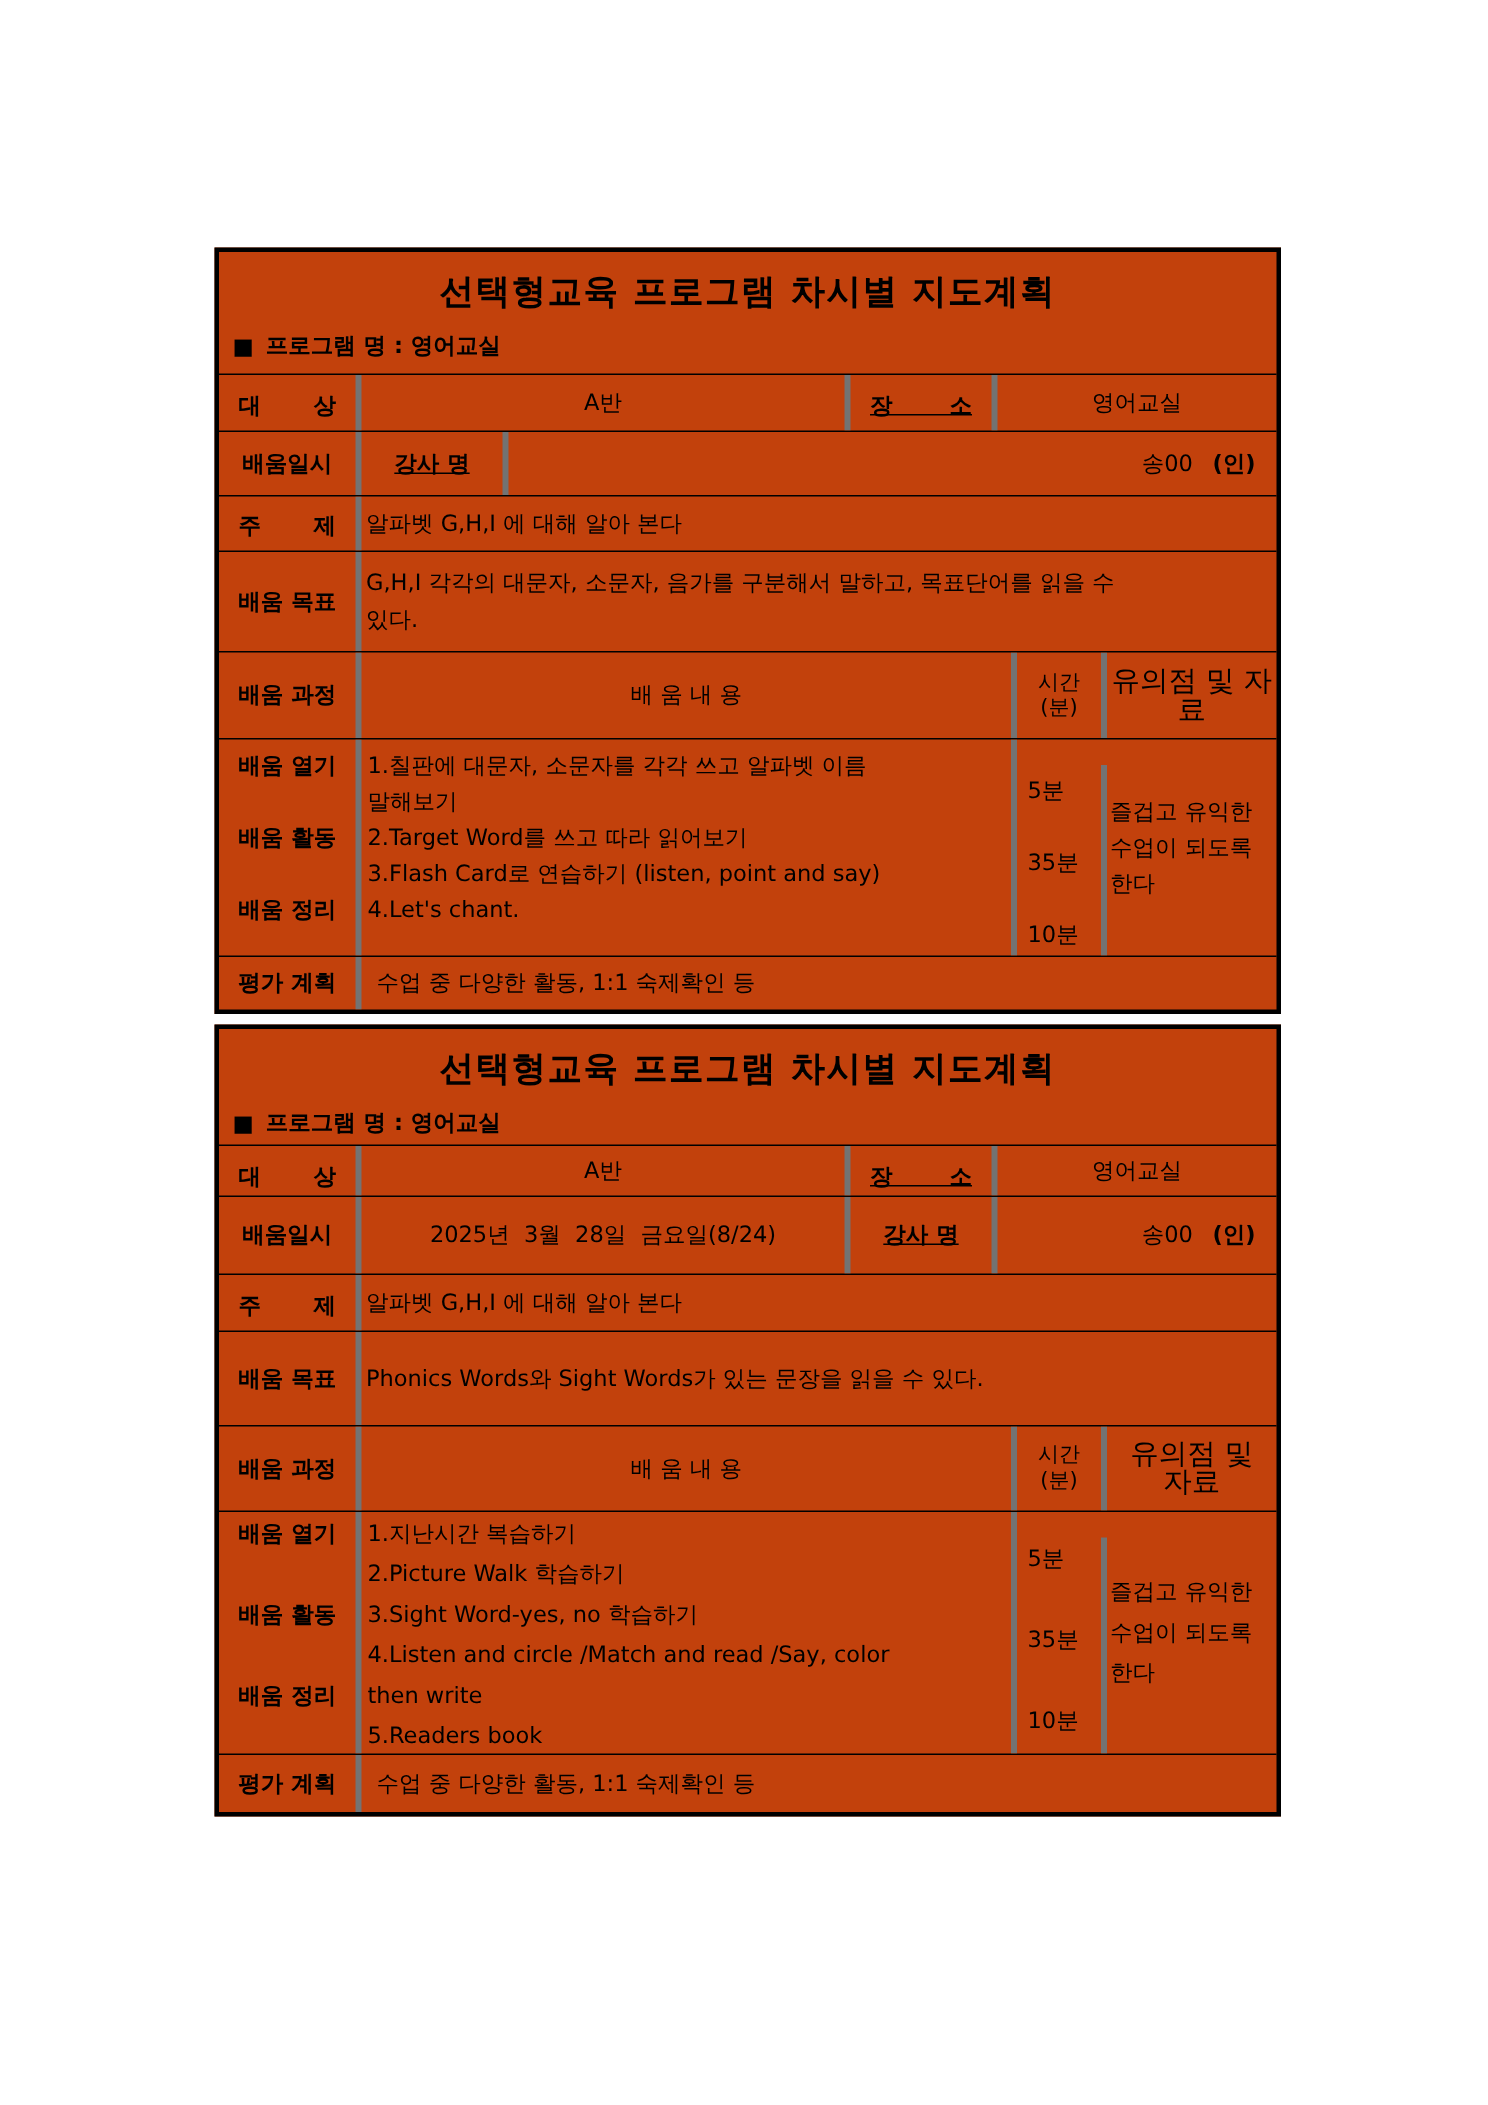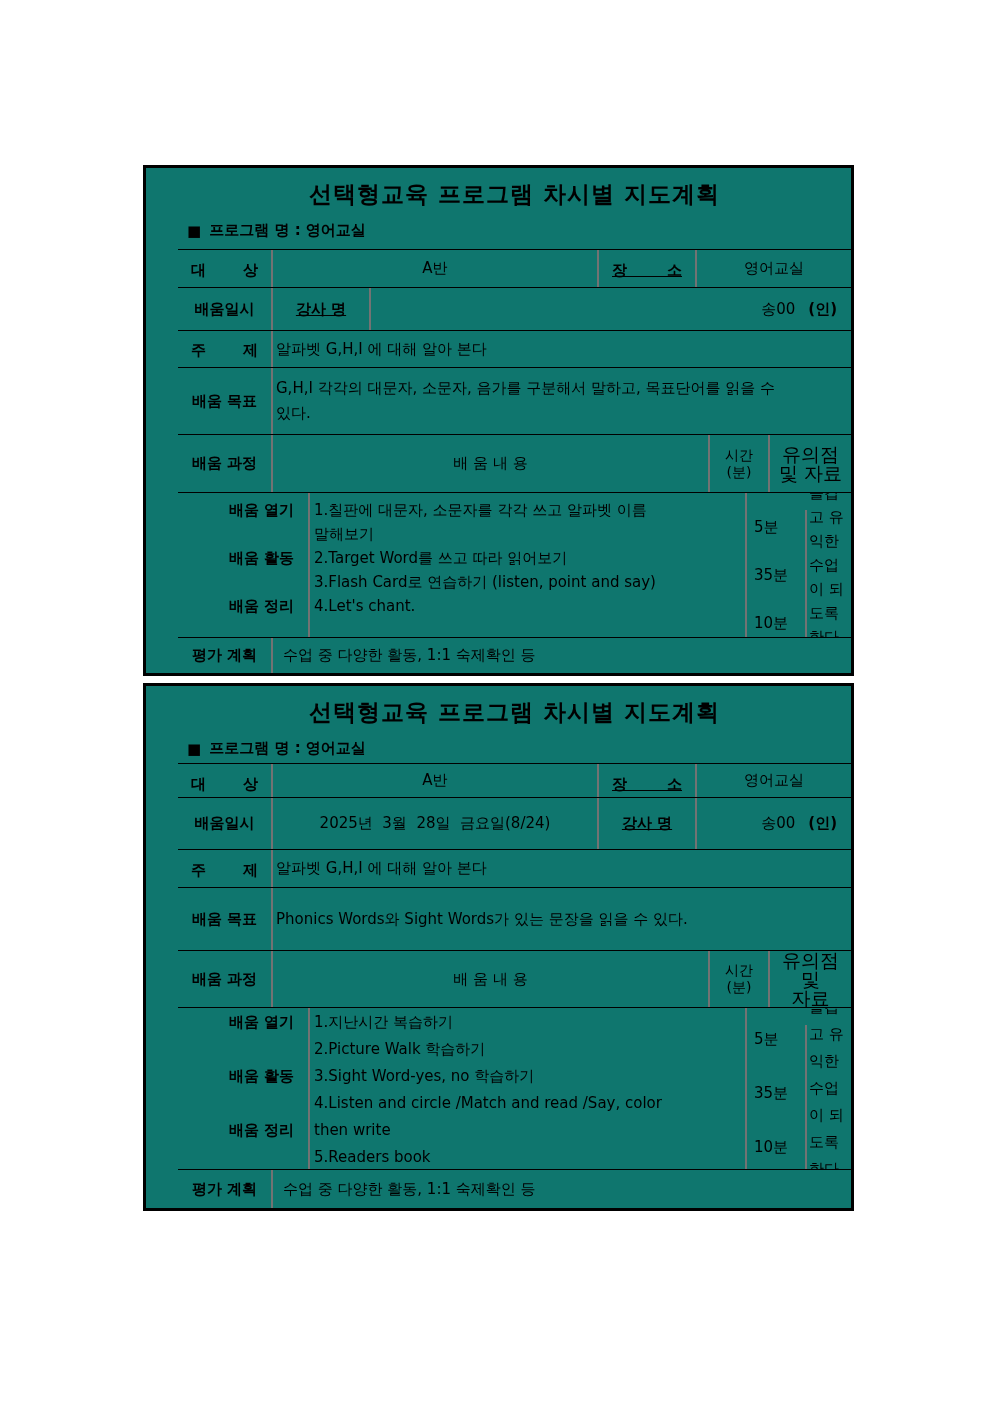--- a/index.html
+++ b/index.html
@@ -6,28 +6,28 @@
   html, body { background: #ffffff; }
   body {
     width: 992px; height: 1403px;
     font-family: "DejaVu Sans", "Liberation Sans", sans-serif;
     color: #000;
   }
   .page { position: relative; width: 992px; height: 1403px; background: #fff; overflow: hidden; }
 
   .sheet {
     position: absolute; left: 143px; width: 711px;
-    border: 3px solid #000; background: #0f766e; padding-left: 32px;
+    border: 3px solid #000; background: #c2410c;
   }
   .sheet.t1 { top: 165px; height: 511px; }
   .sheet.t2 { top: 683px; height: 528px; }
 
   .row { display: flex; border-bottom: 1px solid #000; overflow: hidden; }
   .row:last-child { border-bottom: none; }
-  .cell { border-right: 2px solid #737373; overflow: hidden; }
+  .cell { border-right: 4px solid #737373; overflow: hidden; }
   .cell:last-child { border-right: none; }
 
   
   .r-title { display: block; }
   .doc-title { text-align: center; font-weight: bold; font-size: 23px; letter-spacing: 1px; margin-top: 11px; }
   .program-line { margin-top: 11px; padding-left: 9px; font-weight: bold; font-size: 15px; display: flex; align-items: center; }
   .program-bullet { font-size: 15px; margin-right: 8px; }
 
   
   .lab { width: 95px; display: flex; align-items: center; justify-content: center;
@@ -49,21 +49,21 @@
 
   
   .ph-content { width: 437px; flex: none; display: flex; align-items: center; justify-content: center; font-size: 15px; white-space: pre; }
   .ph-time { width: 60px; flex: none; display: flex; align-items: center; justify-content: center;
              font-size: 14px; line-height: 17px; white-space: pre-line; text-align: center; }
   .ph-notes { flex: 1; display: flex; align-items: center; justify-content: center;
               font-size: 19px; line-height: 19px; white-space: pre-line; text-align: center; }
 
   
   .stage-cell { width: 95px; flex: none; display: flex; flex-direction: column; align-items: center;
-                font-weight: bold; font-size: 15px; margin-left: 37px; }
+                font-weight: bold; font-size: 15px; }
   .content-cell { width: 437px; flex: none; font-size: 15px; white-space: pre-line; padding-left: 4px; }
   .time-cell { width: 60px; flex: none; display: flex; flex-direction: column; font-size: 15px; padding-left: 7px; margin-top: 17px; }
   .notes-cell { flex: 1; display: flex; align-items: center; font-size: 15px; white-space: pre-line; padding-left: 2px; }
 
   .t1 .stage-cell, .t1 .time-cell { padding-top: 5px; gap: 24px; }
   .t1 .stage-cell > div, .t1 .time-cell > div { height: 24px; line-height: 24px; }
   .t1 .content-cell { padding-top: 5px; line-height: 24px; }
   .t1 .notes-cell { line-height: 24px; }
 
   .t2 .stage-cell, .t2 .time-cell { padding-top: 1px; gap: 27px; }

